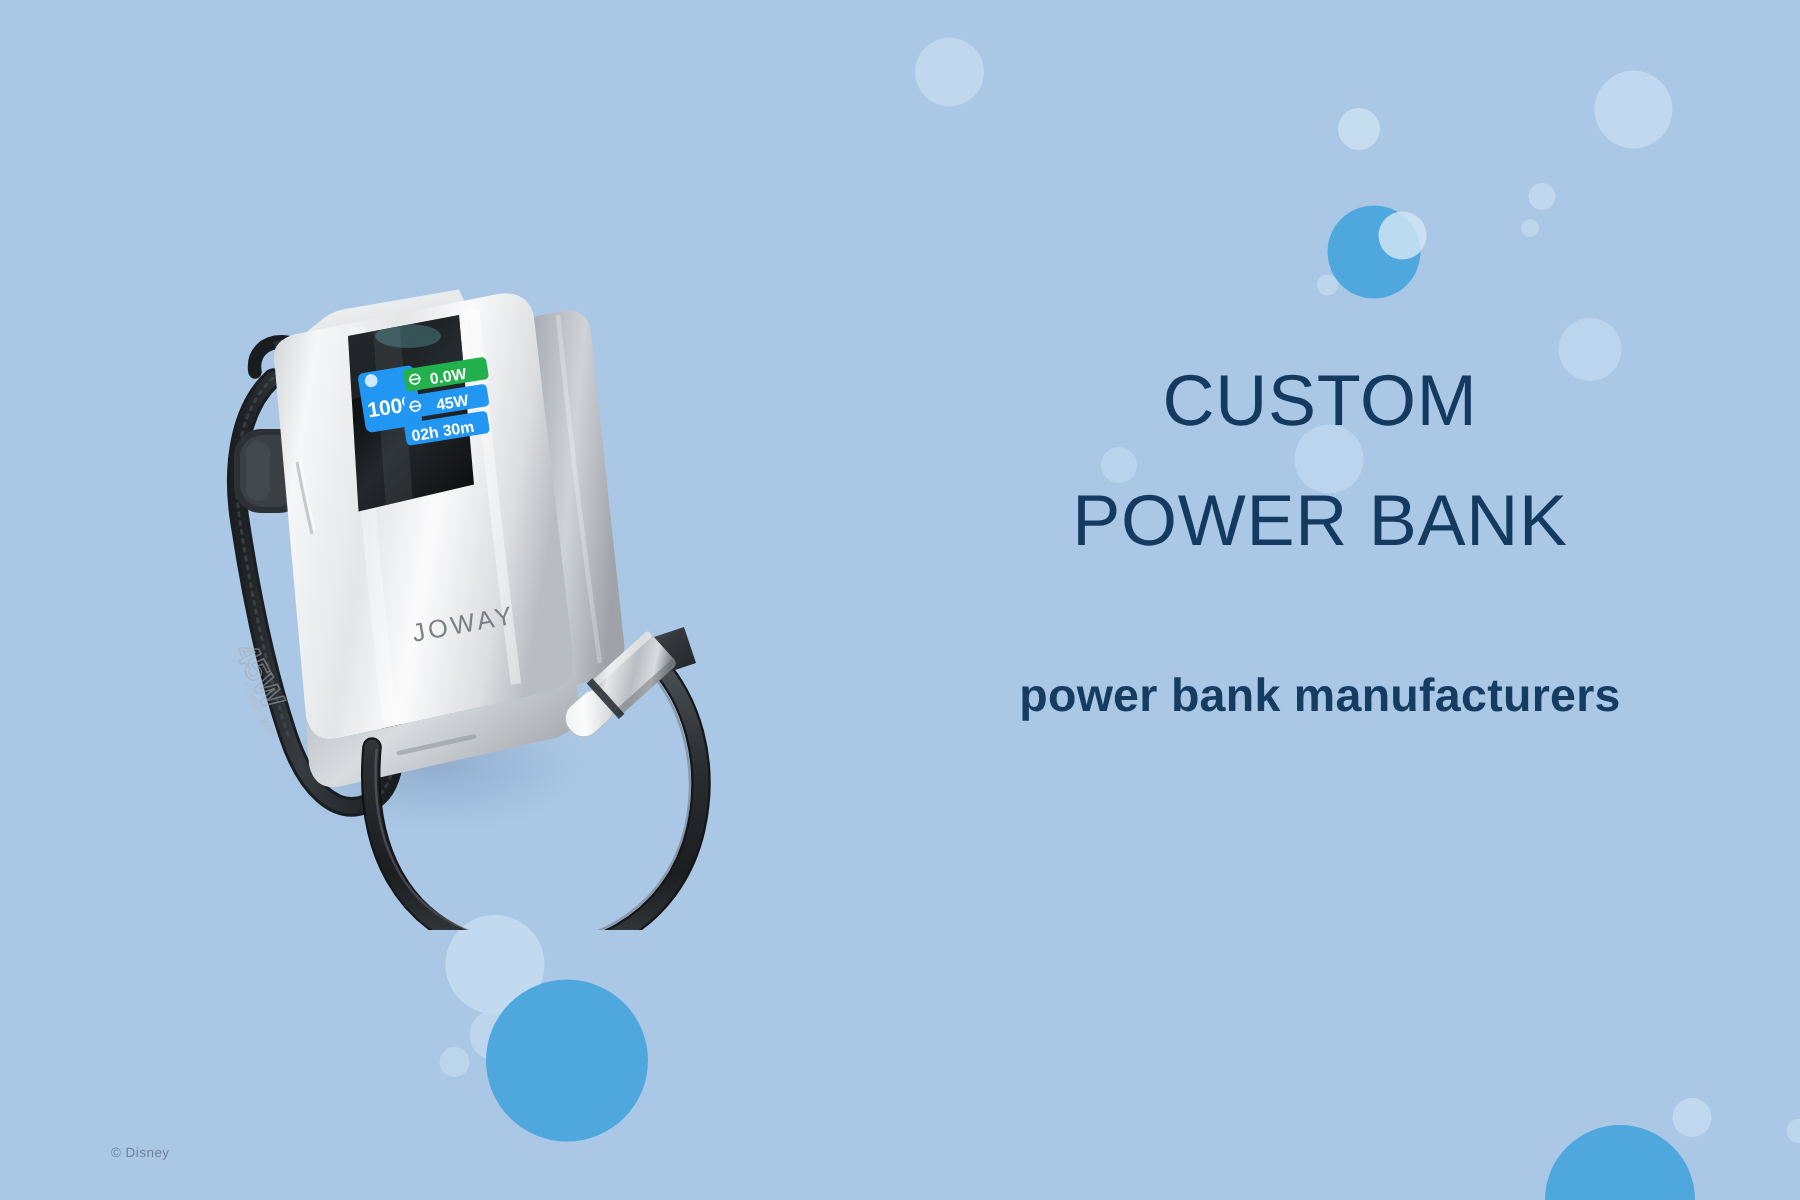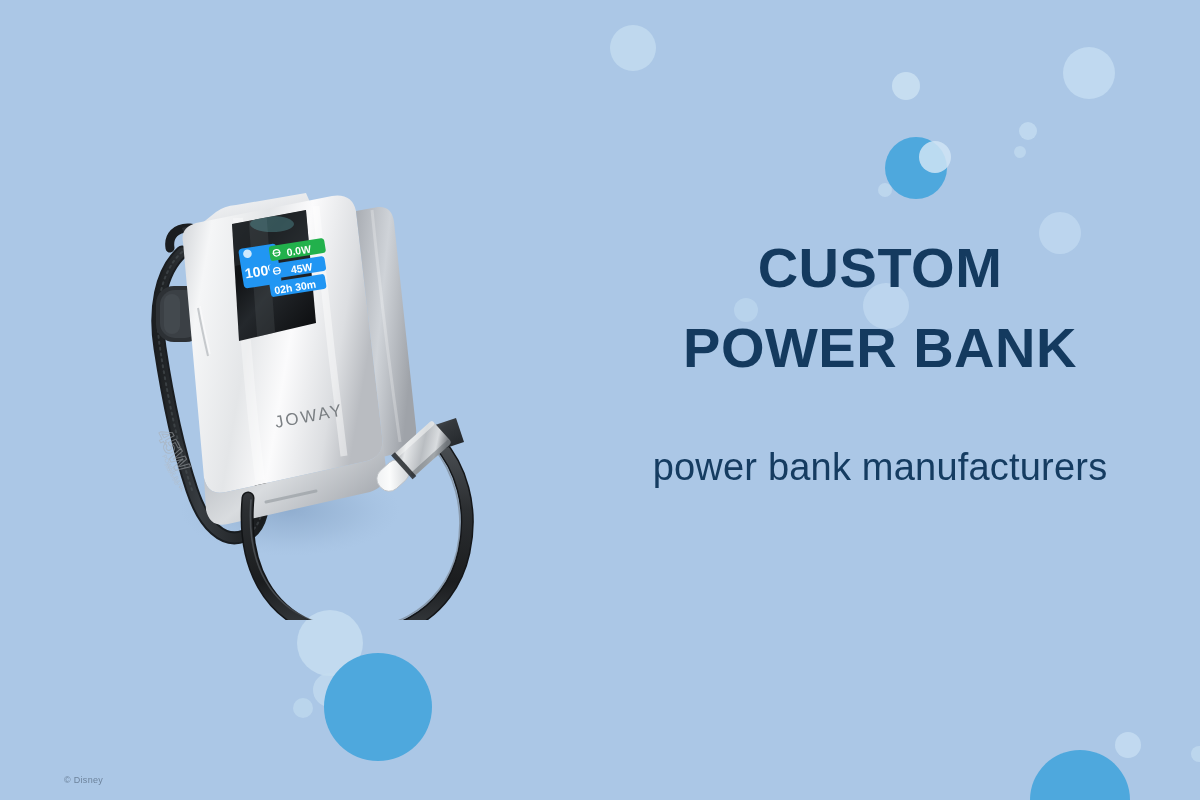--- a/index.html
+++ b/index.html
@@ -33,44 +33,43 @@
   #text-block {
     position: absolute;
     left: 600px;
     top: 228px;
     width: 560px;
     text-align: center;
     z-index: 6;
   }
   .headline {
     color: #143a5f;
-    font-size: 56px;
+    font-size: 48px;
     line-height: 80px;
     letter-spacing: 0.5px;
-    font-weight: 700;
+    font-weight: 400;
     white-space: nowrap;
   }
   #subhead {
     margin-top: 58px;
     color: #153c61;
-    font-size: 38px;
-    font-weight: 400;
+    font-size: 31px;
+    font-weight: 700;
     letter-spacing: 0.2px;
   }
 
   
   #copyright {
     position: absolute;
-    left: 64px;
+    left: 74px;
     top: 763px;
     font-size: 9px;
     color: #6d839c;
     letter-spacing: 0.3px;
     z-index: 7;
-    margin-top: 12px;
   }
 
   
   #product {
     position: absolute;
     left: 120px;
     top: 180px;
     width: 440px;
     height: 440px;
     z-index: 5;

